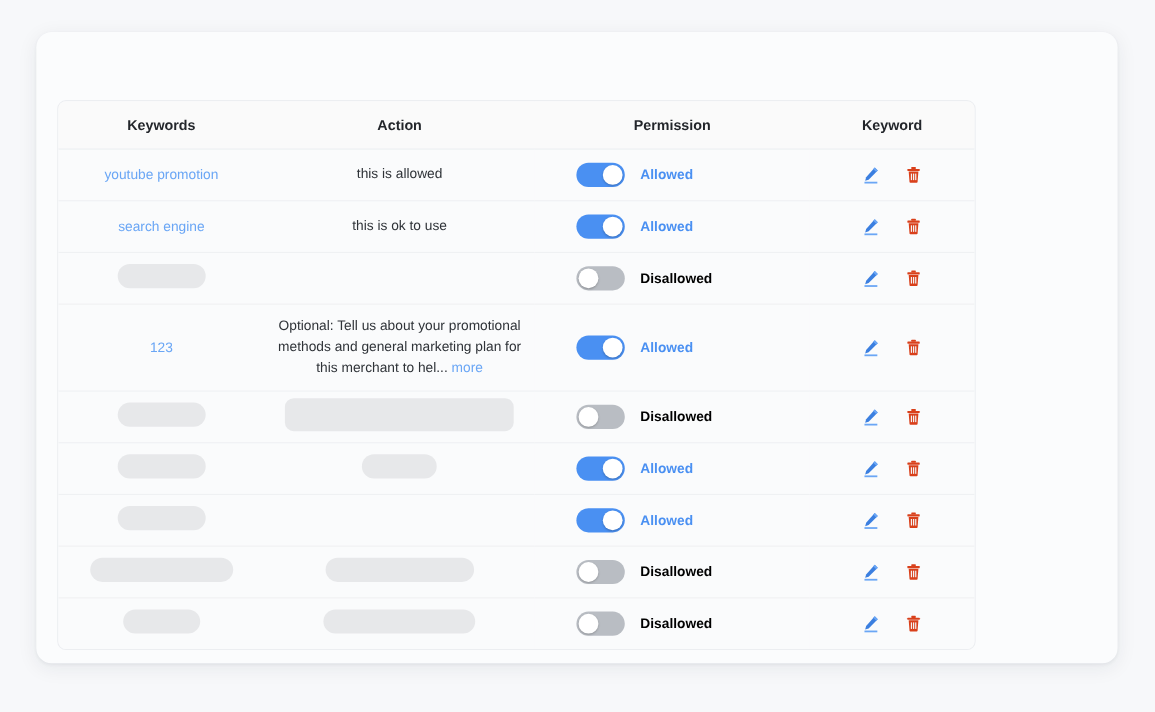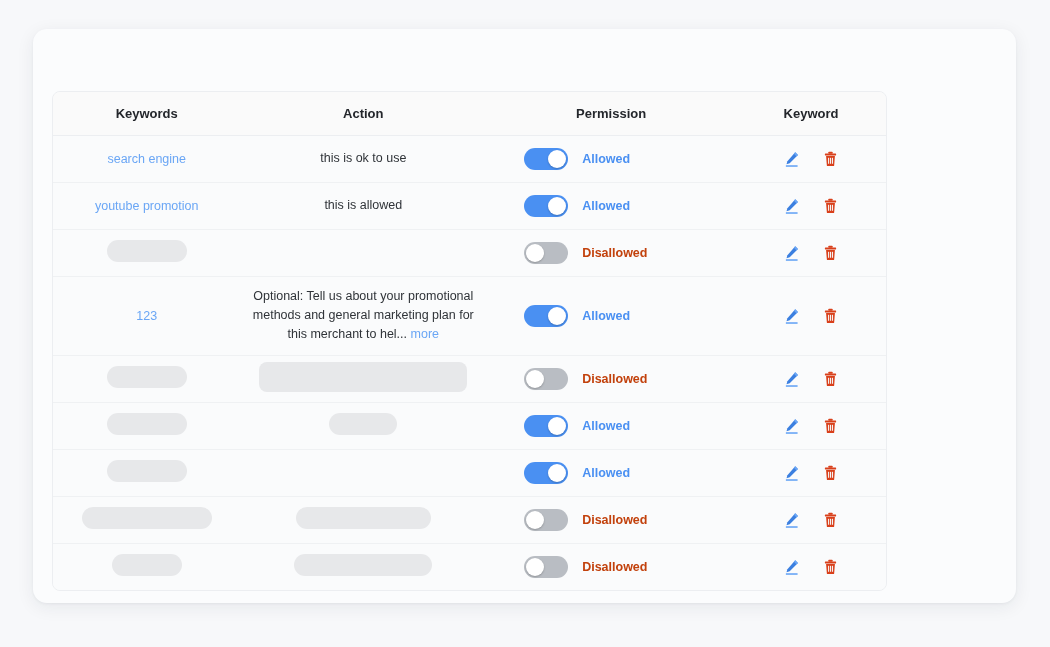--- a/index.html
+++ b/index.html
@@ -180,21 +180,21 @@
     box-shadow: 0 1px 2px rgba(0,0,0,0.22);
   }
   .toggle.off .knob { left: 2px; }
 
   .perm-label {
     font-size: 12.5px;
     font-weight: bold;
     white-space: nowrap;
   }
   .perm-allowed    { color: #4a90f2; }
-  .perm-disallowed { color: #c2410c; }
+  .perm-disallowed { color: #000000; }
 
   
   .action-wrap {
     display: flex;
     align-items: center;
     justify-content: center;
     gap: 18px;
   }
   .icon-btn {
     display: inline-flex;
@@ -226,55 +226,55 @@
         <thead>
           <tr>
             <th>Keywords</th>
             <th>Action</th>
             <th>Permission</th>
             <th>Keyword</th>
           </tr>
         </thead>
         <tbody id="table-body">
             <tr>
+              <td><a class="kw-link">youtube promotion</a></td>
+              <td><span class="note-text">this is allowed</span></td>
+              <td>
+                <div class="perm-wrap">
+                  <div class="toggle">
+                    <span class="knob"></span>
+                  </div>
+                  <span class="perm-label perm-allowed">Allowed</span>
+                </div>
+              </td>
+              <td>
+                <div class="action-wrap">
+                  <button class="icon-btn">
+                    <svg width="18" height="18" viewBox="0 0 20 20">
+                      <path d="M13.6 2.6 L16.6 5.6 L7.4 14.8 L3.9 15.9 L4.9 12.4 Z" fill="#3b7fe0"></path>
+                      <path d="M13.6 2.6 L16.6 5.6 L15.1 7.1 L12.1 4.1 Z" fill="#6aa6f5"></path>
+                      <rect x="3.2" y="16.9" width="13" height="1.8" fill="#6aa6f5"></rect>
+                    </svg>
+                  </button>
+                  <button class="icon-btn">
+                    <svg width="17" height="18" viewBox="0 0 20 20">
+                      <rect x="3.4" y="3.6" width="13.2" height="2.3" rx="0.5" fill="#d9401b"></rect>
+                      <rect x="7.6" y="1.6" width="4.8" height="2.2" rx="0.6" fill="#d9401b"></rect>
+                      <path d="M4.8 6.4 h10.4 l-0.9 11.1 a0.9 0.9 0 0 1 -0.9 0.8 h-6.8 a0.9 0.9 0 0 1 -0.9 -0.8 Z" fill="#d9401b"></path>
+                      <rect x="7.1" y="8.6" width="1.3" height="7" fill="#f3f4f5"></rect>
+                      <rect x="9.4" y="8.6" width="1.3" height="7" fill="#f3f4f5"></rect>
+                      <rect x="11.7" y="8.6" width="1.3" height="7" fill="#f3f4f5"></rect>
+                    </svg>
+                  </button>
+                </div>
+              </td>
+            </tr>
+            <tr>
               <td><a class="kw-link">search engine</a></td>
               <td><span class="note-text">this is ok to use</span></td>
-              <td>
-                <div class="perm-wrap">
-                  <div class="toggle">
-                    <span class="knob"></span>
-                  </div>
-                  <span class="perm-label perm-allowed">Allowed</span>
-                </div>
-              </td>
-              <td>
-                <div class="action-wrap">
-                  <button class="icon-btn">
-                    <svg width="18" height="18" viewBox="0 0 20 20">
-                      <path d="M13.6 2.6 L16.6 5.6 L7.4 14.8 L3.9 15.9 L4.9 12.4 Z" fill="#3b7fe0"></path>
-                      <path d="M13.6 2.6 L16.6 5.6 L15.1 7.1 L12.1 4.1 Z" fill="#6aa6f5"></path>
-                      <rect x="3.2" y="16.9" width="13" height="1.8" fill="#6aa6f5"></rect>
-                    </svg>
-                  </button>
-                  <button class="icon-btn">
-                    <svg width="17" height="18" viewBox="0 0 20 20">
-                      <rect x="3.4" y="3.6" width="13.2" height="2.3" rx="0.5" fill="#d9401b"></rect>
-                      <rect x="7.6" y="1.6" width="4.8" height="2.2" rx="0.6" fill="#d9401b"></rect>
-                      <path d="M4.8 6.4 h10.4 l-0.9 11.1 a0.9 0.9 0 0 1 -0.9 0.8 h-6.8 a0.9 0.9 0 0 1 -0.9 -0.8 Z" fill="#d9401b"></path>
-                      <rect x="7.1" y="8.6" width="1.3" height="7" fill="#f3f4f5"></rect>
-                      <rect x="9.4" y="8.6" width="1.3" height="7" fill="#f3f4f5"></rect>
-                      <rect x="11.7" y="8.6" width="1.3" height="7" fill="#f3f4f5"></rect>
-                    </svg>
-                  </button>
-                </div>
-              </td>
-            </tr>
-            <tr>
-              <td><a class="kw-link">youtube promotion</a></td>
-              <td><span class="note-text">this is allowed</span></td>
               <td>
                 <div class="perm-wrap">
                   <div class="toggle">
                     <span class="knob"></span>
                   </div>
                   <span class="perm-label perm-allowed">Allowed</span>
                 </div>
               </td>
               <td>
                 <div class="action-wrap">

